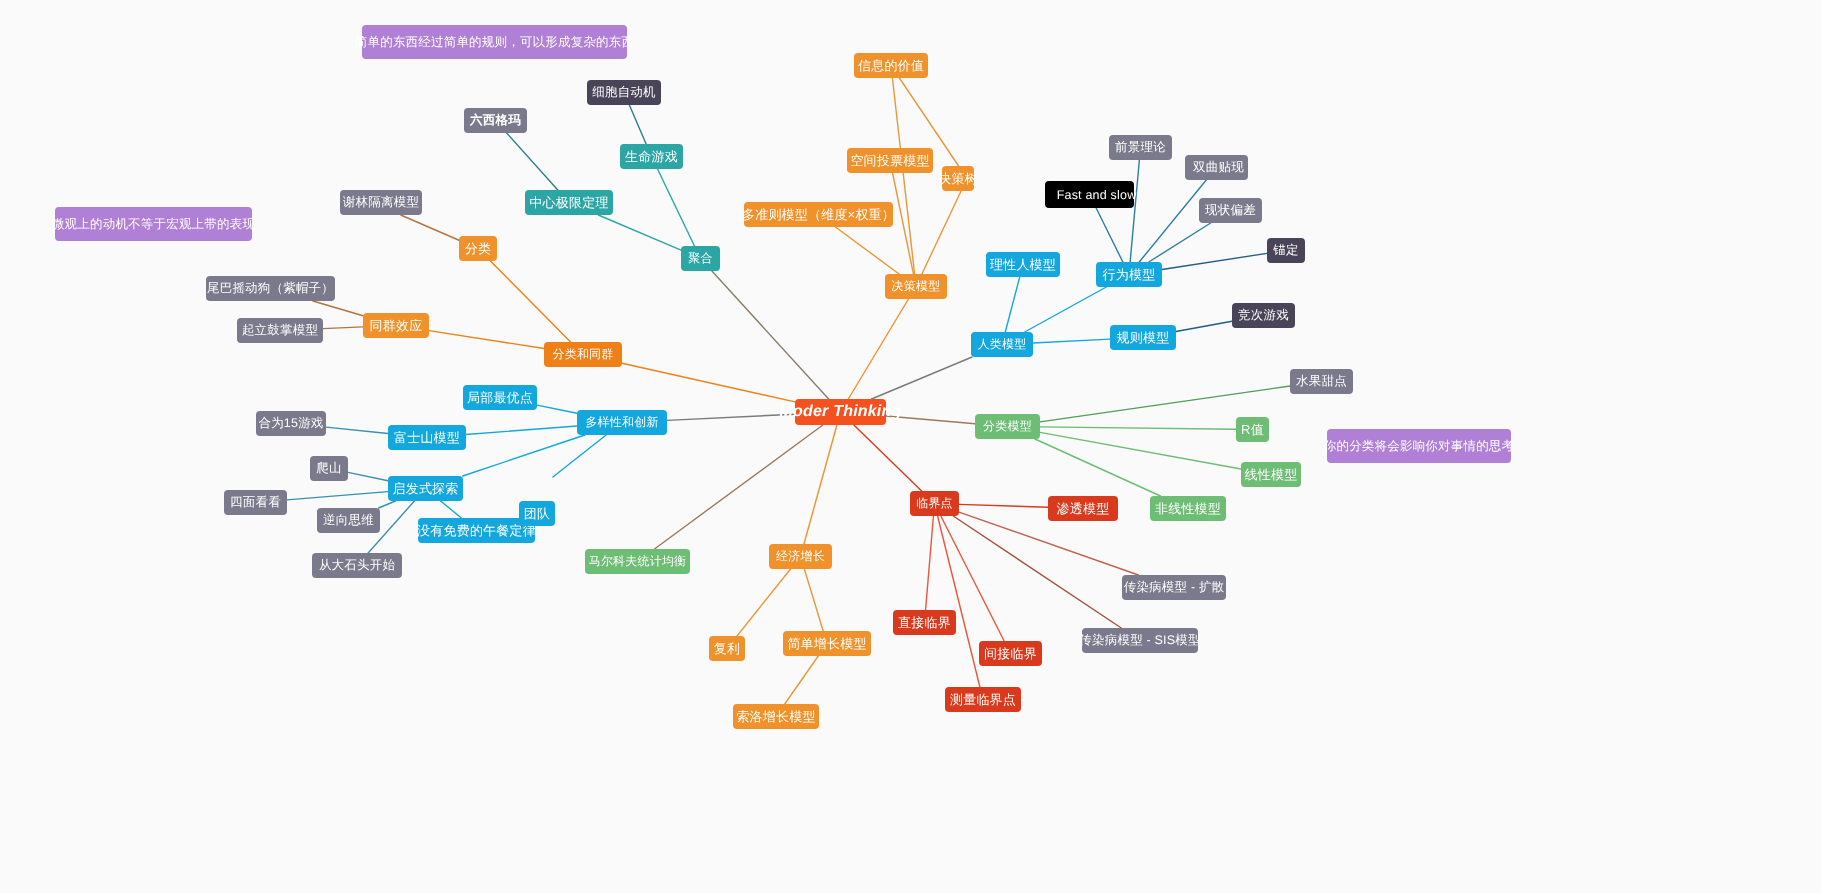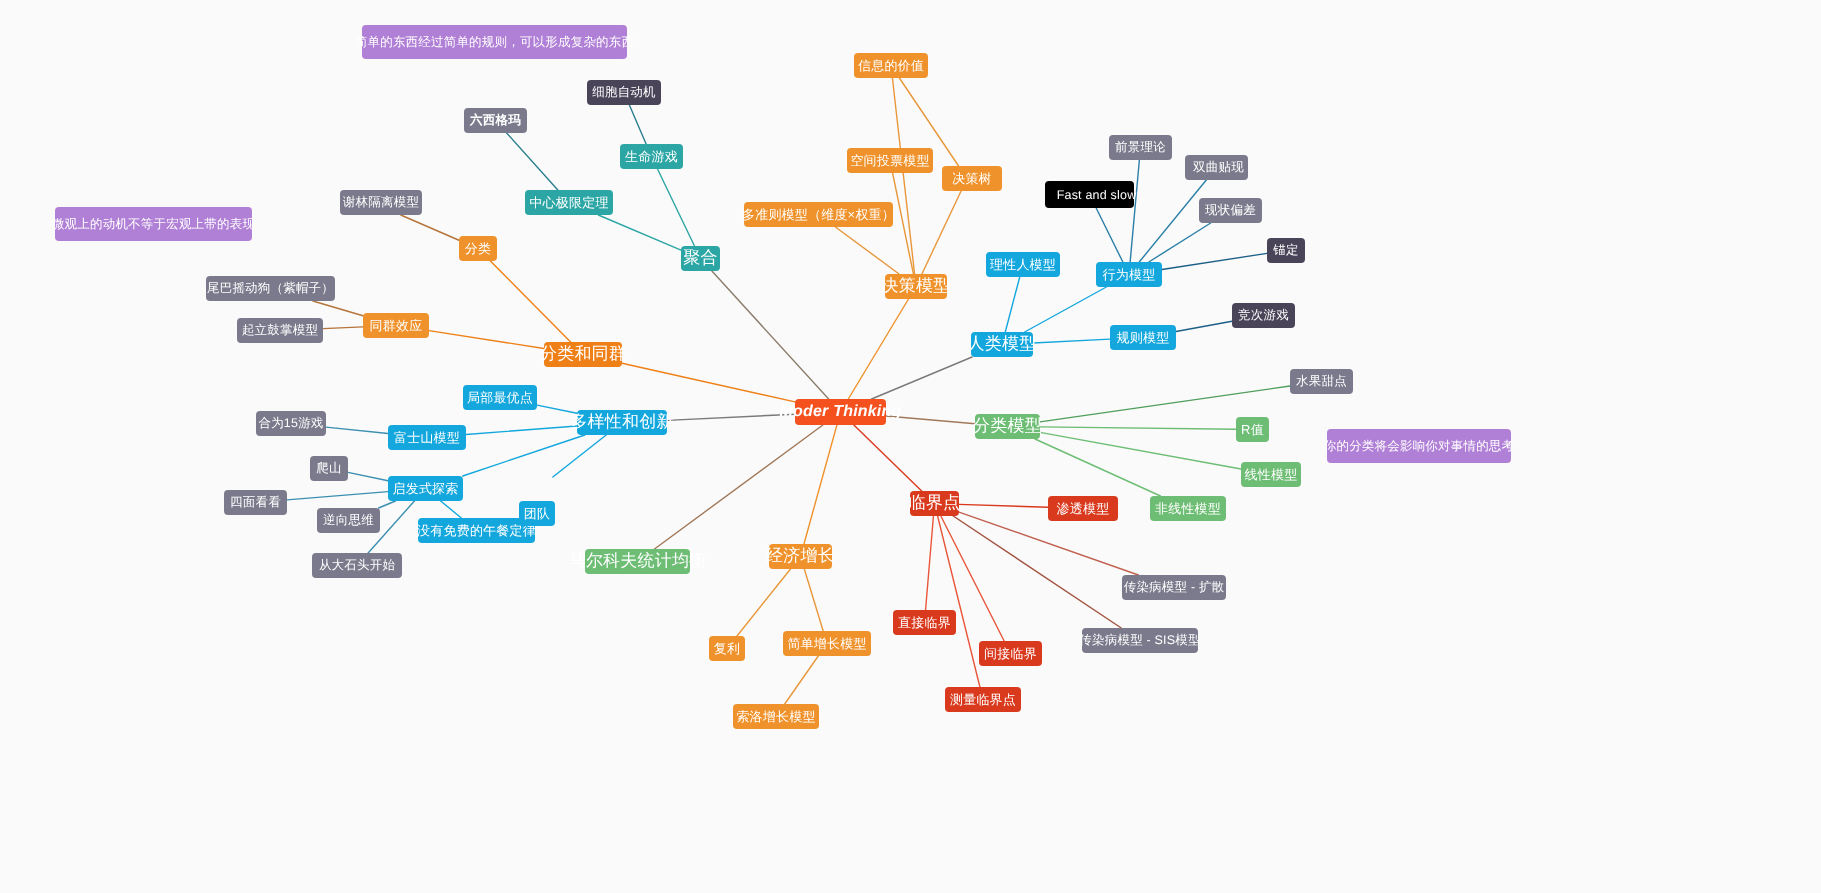--- a/index.html
+++ b/index.html
@@ -40,21 +40,21 @@
     letter-spacing: 0.2px;
     text-rendering: geometricPrecision;
   }
   .node.root {
     font-size: 16px;
     font-weight: bold;
     font-style: italic;
     padding: 0 10px;
   }
   .node.lvl1 {
-    font-size: 17px;
+    font-size: 12px;
     padding: 10px 9px;
   }
   .node.lvl2 {
     font-size: 13px;
     padding: 0 8px;
   }
   .node.lvl3 {
     font-size: 12.5px;
     padding: 0 8px;
   }
@@ -142,21 +142,21 @@
     <div class="node lvl3" style="left: 256px; top: 411px; width: 70px; height: 25px; background: rgb(122, 122, 140);">合为15游戏</div>
     <div class="node lvl2" style="left: 388px; top: 476px; width: 75px; height: 25px; background: rgb(19, 167, 221);">启发式探索</div>
     <div class="node lvl3" style="left: 310px; top: 456px; width: 38px; height: 25px; background: rgb(122, 122, 140);">爬山</div>
     <div class="node lvl3" style="left: 224px; top: 490px; width: 63px; height: 25px; background: rgb(122, 122, 140);">四面看看</div>
     <div class="node lvl3" style="left: 317px; top: 508px; width: 63px; height: 25px; background: rgb(122, 122, 140);">逆向思维</div>
     <div class="node lvl3" style="left: 312px; top: 553px; width: 90px; height: 25px; background: rgb(122, 122, 140);">从大石头开始</div>
     <div class="node lvl2" style="left: 418px; top: 518px; width: 117px; height: 25px; background: rgb(19, 167, 221);">没有免费的午餐定律</div>
     <div class="node lvl2" style="left: 519px; top: 501px; width: 36px; height: 25px; background: rgb(19, 167, 221);">团队</div>
     <div class="node lvl1" style="left: 885px; top: 274px; width: 62px; height: 25px; background: rgb(240, 146, 43);">决策模型</div>
     <div class="node lvl2" style="left: 854px; top: 53px; width: 74px; height: 25px; background: rgb(240, 146, 43);">信息的价值</div>
-    <div class="node lvl2" style="left: 942px; top: 166px; width: 60px; height: 25px; background: rgb(240, 146, 43);">决策树</div>
+    <div class="node lvl2" style="left: 942px; top: 166px; width: 32px; height: 25px; background: rgb(240, 146, 43);">决策树</div>
     <div class="node lvl2" style="left: 847px; top: 148px; width: 86px; height: 25px; background: rgb(240, 146, 43);">空间投票模型</div>
     <div class="node lvl2" style="left: 744px; top: 202px; width: 149px; height: 25px; background: rgb(240, 146, 43);">多准则模型（维度×权重）</div>
     <div class="node lvl1" style="left: 971px; top: 332px; width: 62px; height: 25px; background: rgb(19, 167, 221);">人类模型</div>
     <div class="node lvl2" style="left: 986px; top: 252px; width: 74px; height: 25px; background: rgb(19, 167, 221);">理性人模型</div>
     <div class="node lvl2" style="left: 1096px; top: 262px; width: 66px; height: 25px; background: rgb(19, 167, 221);">行为模型</div>
     <div class="node lvl3" style="left: 1045px; top: 181px; width: 89px; height: 27px; background: #000000; padding-left: 22px;">Fast and slow</div>
     <div class="node lvl3" style="left: 1109px; top: 135px; width: 63px; height: 25px; background: rgb(122, 122, 140);">前景理论</div>
     <div class="node lvl3" style="left: 1185px; top: 155px; width: 63px; height: 25px; background: rgb(122, 122, 140); padding-left: 12px;">双曲贴现</div>
     <div class="node lvl3" style="left: 1199px; top: 198px; width: 63px; height: 25px; background: rgb(122, 122, 140);">现状偏差</div>
     <div class="node lvl3" style="left: 1267px; top: 238px; width: 38px; height: 25px; background: rgb(74, 68, 88);">锚定</div>

